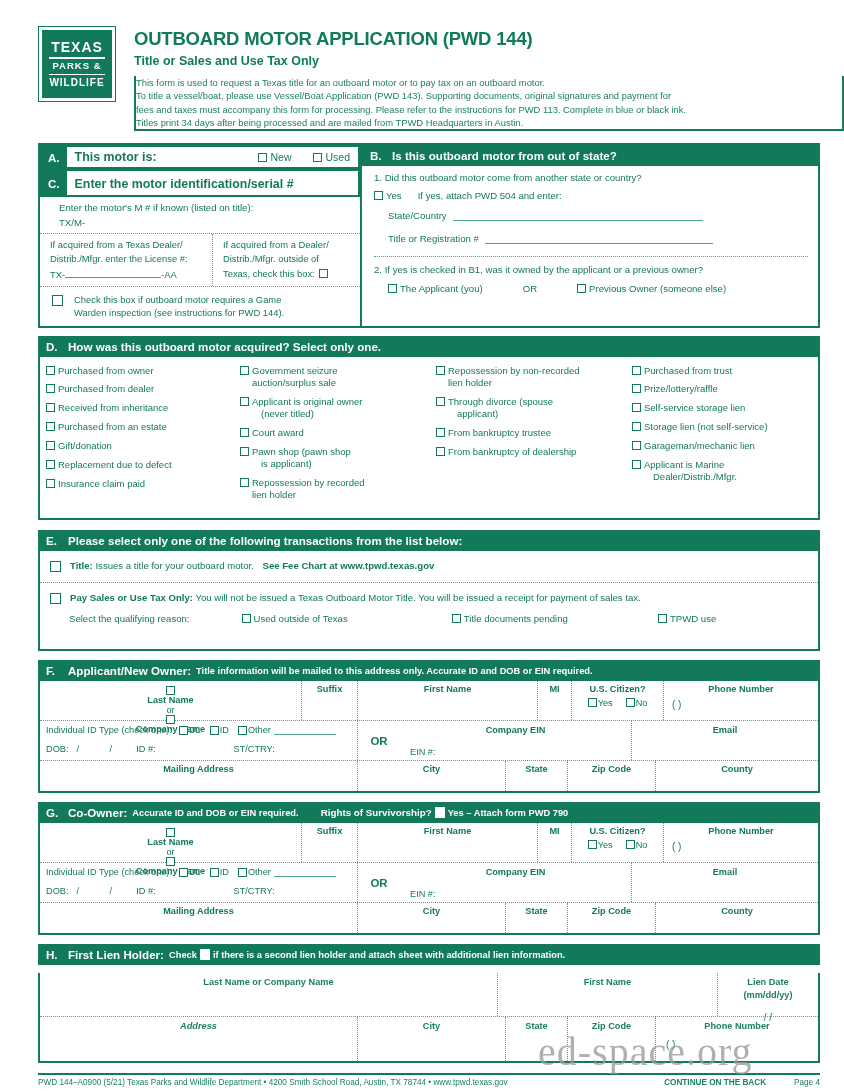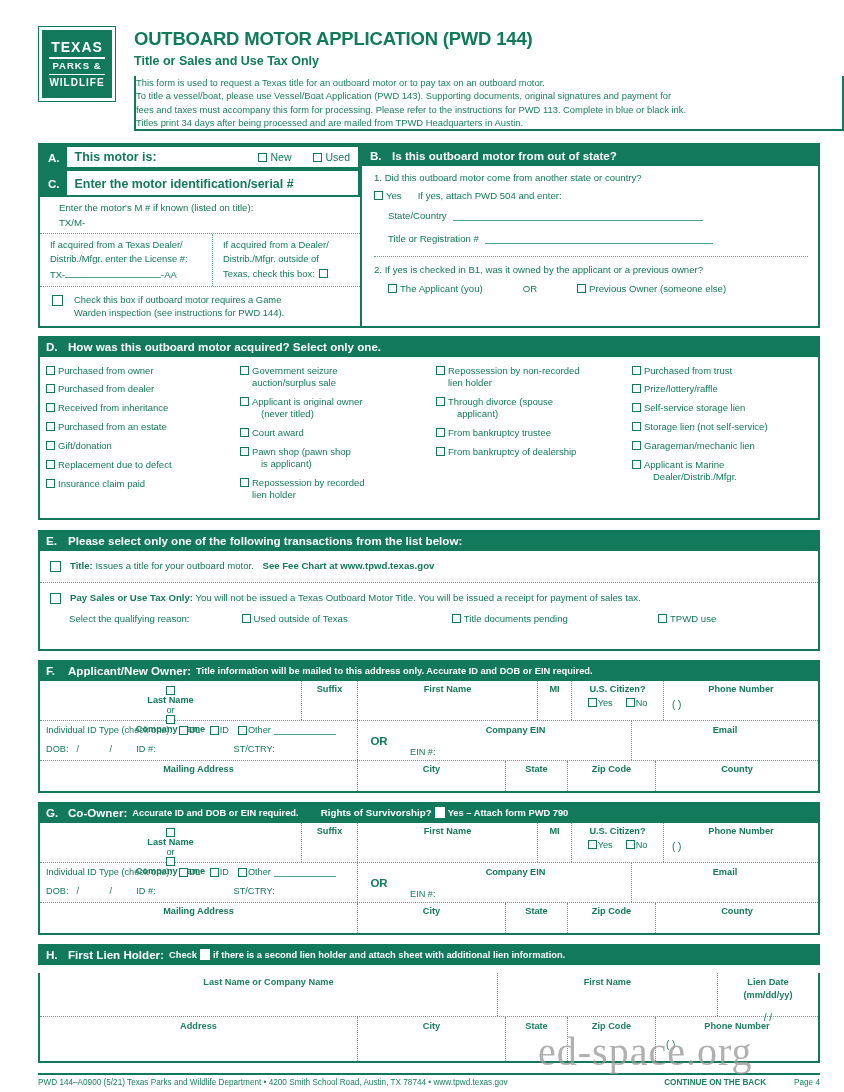--- a/index.html
+++ b/index.html
@@ -169,21 +169,21 @@
 
   
   .secH { margin: 9px 24px 0 38px; }
   .h-body { border:2px solid #12795a; border-top:none; }
   .h-r1 { height:44px; }
   .h-c-name  { width:462px; text-align:center; }
   .h-c-first { width:222px; text-align:center; }
   .h-c-date  { flex:1 1 auto; text-align:center; }
   .h-date-slashes { font-size:10px; margin-top:9px; letter-spacing:0; }
   .h-r2 { height:44px; }
-  .h-c-addr  { width:318px; text-align:center; }
+  .h-c-addr  { width:318px; text-align:center;font-style:italic; }
   .h-c-city  { width:148px; text-align:center; }
   .h-c-state { width:62px;  text-align:center; }
   .h-c-zip   { width:88px;  text-align:center; }
   .h-c-phone { flex:1 1 auto; text-align:center; }
 
   
   .footer-rule { margin: 10px 24px 0 38px; border-top:2px solid #12795a; }
   .footer {
     margin: 3px 24px 16px 38px; display:flex; align-items:flex-end;
     font-size:8.2px; color:#1d8060;

